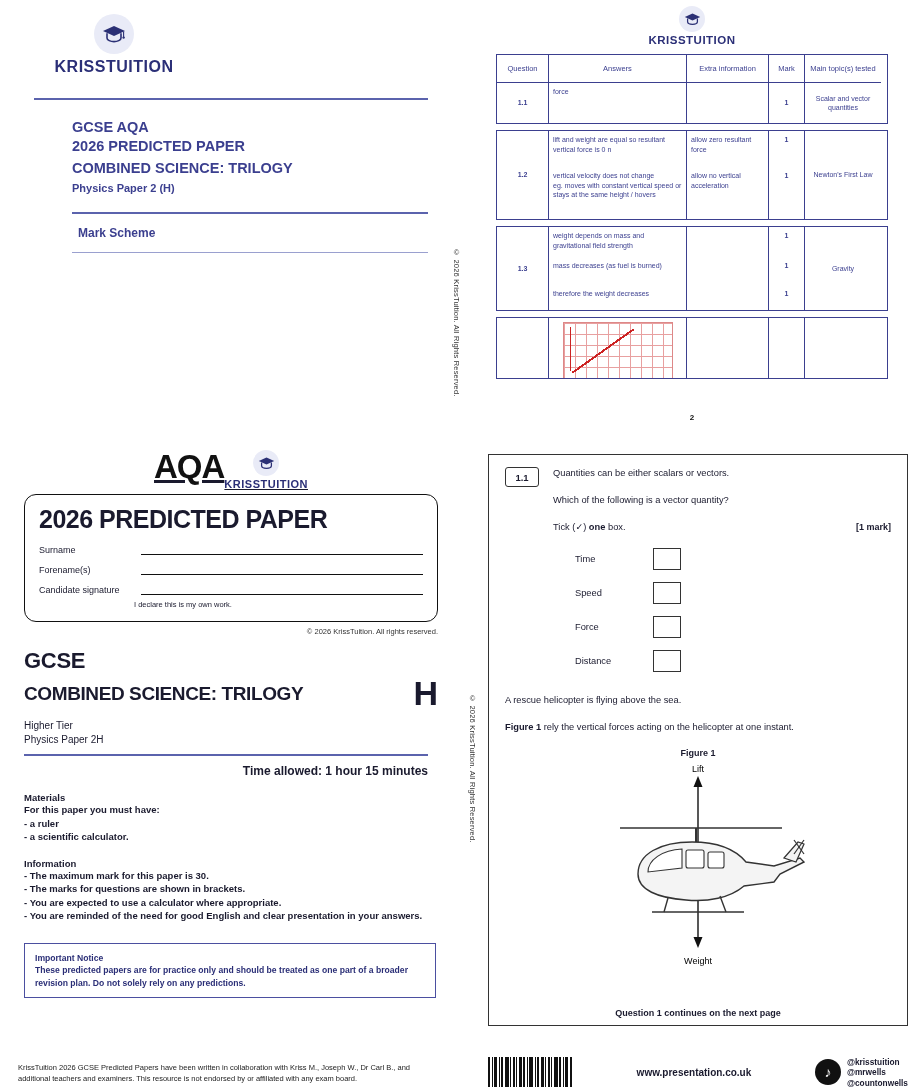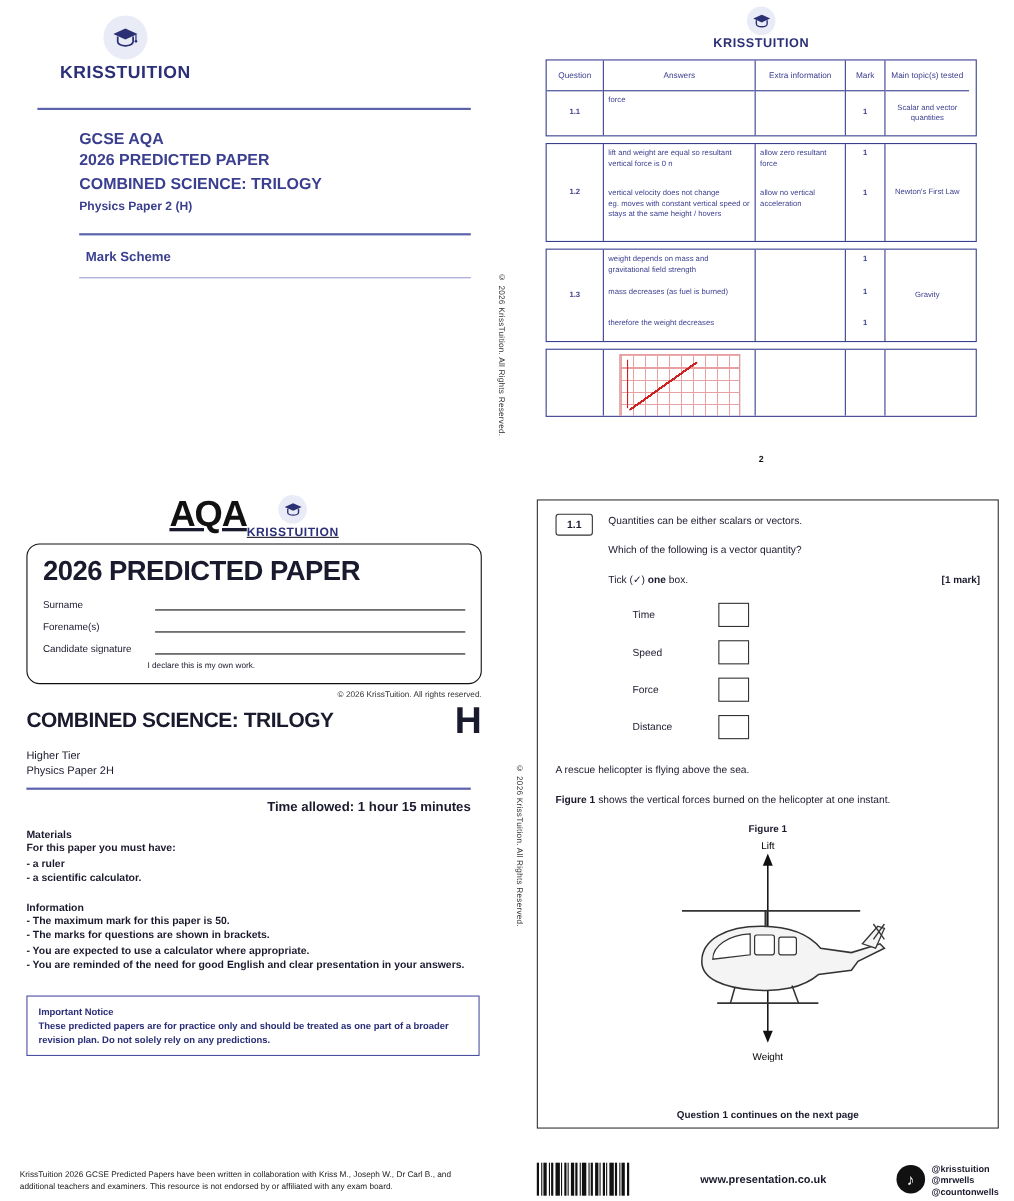--- a/index.html
+++ b/index.html
@@ -327,41 +327,42 @@
         </div>
         <div class="fc-field">
           <div class="lbl">Candidate signature</div>
           <div class="line"></div>
         </div>
         <div class="fc-declare">I declare this is my own work.</div>
       </div>
 
       <div class="fc-copy">©  2026 KrissTuition. All rights reserved.</div>
 
+      <div class="fc-gcse">GCSE</div>
       <div class="fc-subj-row">
         <div class="fc-subj">COMBINED SCIENCE: TRILOGY</div>
         <div class="fc-tier-letter">H</div>
       </div>
       <div class="fc-tier">
         <div>Higher Tier</div>
         <div>Physics Paper 2H</div>
       </div>
       <div class="fc-rule"></div>
       <div class="fc-time">Time allowed: 1 hour 15 minutes</div>
 
       <div class="fc-sec">
         <div class="h">Materials</div>
         <div class="l">For this paper you must have:</div>
         <div class="l">- a ruler</div>
         <div class="l">- a scientific calculator.</div>
       </div>
 
       <div class="fc-sec">
         <div class="h">Information</div>
-        <div class="l">- The maximum mark for this paper is 50.</div>
+        <div class="l">- The maximum mark for this paper is 30.</div>
         <div class="l">- The marks for questions are shown in brackets.</div>
         <div class="l">- You are expected to use a calculator where appropriate.</div>
         <div class="l">- You are reminded of the need for good English and clear presentation in your answers.</div>
       </div>
 
       <div class="notice">
         <div class="nt">Important Notice</div>
         <div class="nt">These predicted papers are for practice only and should be treated as one part of a broader revision plan. Do not solely rely on any predictions.</div>
       </div>
 
@@ -402,21 +403,21 @@
               <div class="opt">Distance</div>
               <div class="tickbox"></div>
             </div>
           </div>
         </div>
 
         <div style="font-size:9.3px;line-height:13px;margin-top:10px;">
           <p style="margin:0 0 14px 0;">A rescue helicopter is flying above the sea.</p>
           <p style="margin:0;">
             <b>Figure 1</b>
-            <span>shows the vertical forces burned on the helicopter at one instant.</span>
+            <span>rely the vertical forces acting on the helicopter at one instant.</span>
           </p>
         </div>
 
         <div class="fig-cap">Figure 1</div>
 
         <div class="heli-wrap">
           <svg width="260" height="212" viewBox="0 0 260 212">
 
             <line x1="130" y1="22" x2="130" y2="178" stroke="#111" stroke-width="1.4"></line>
             <polygon points="130,14 125.5,25 134.5,25" fill="#111"></polygon>

